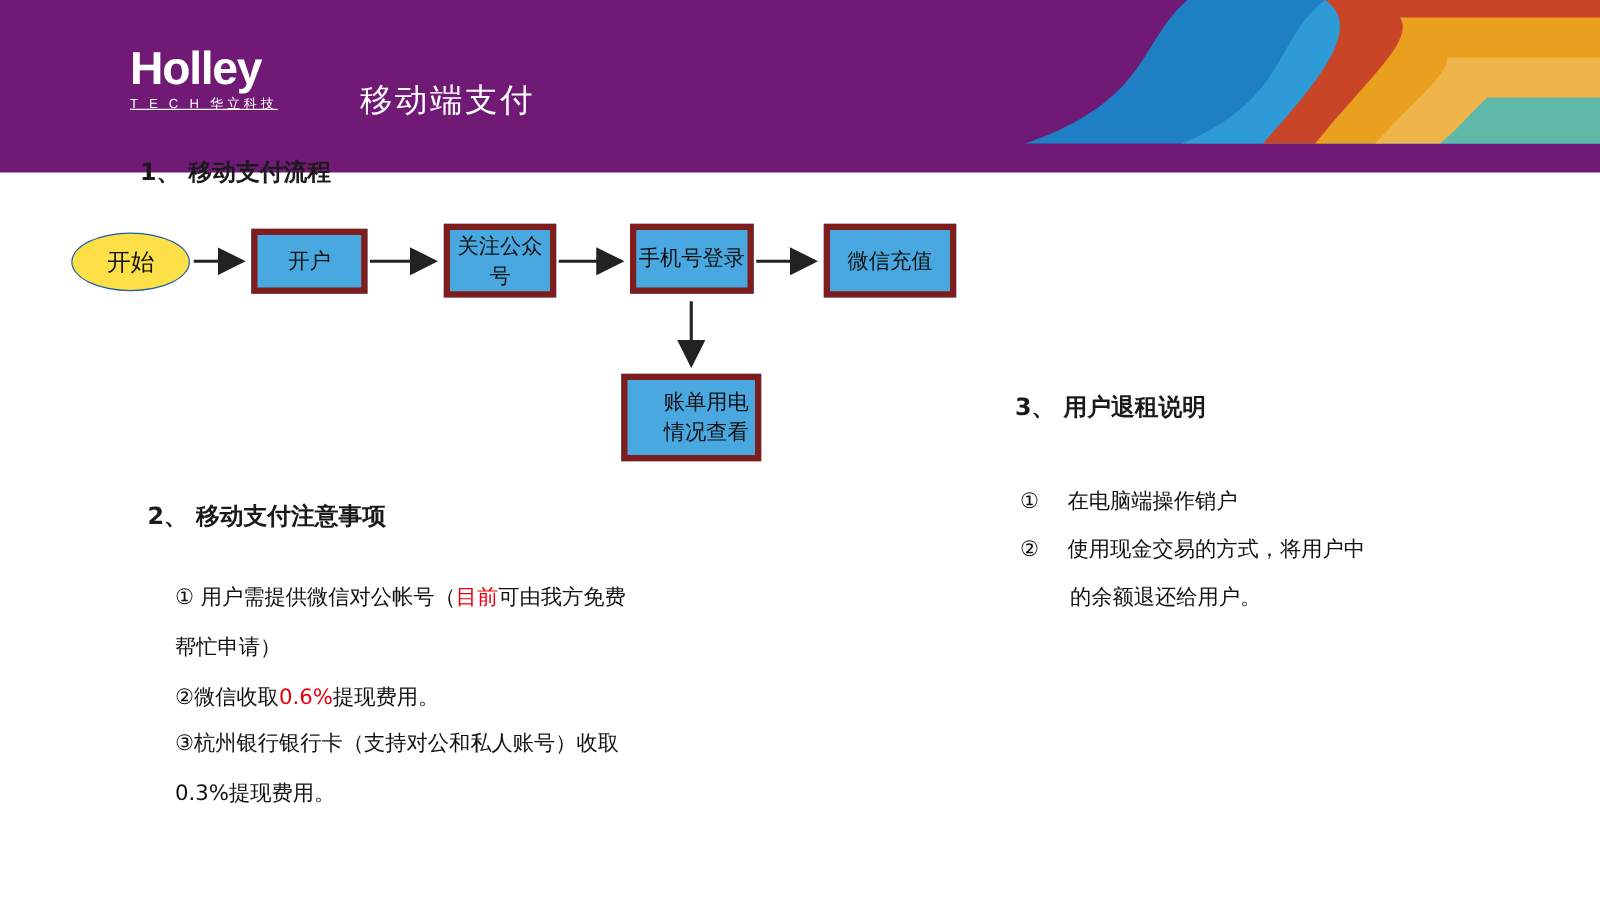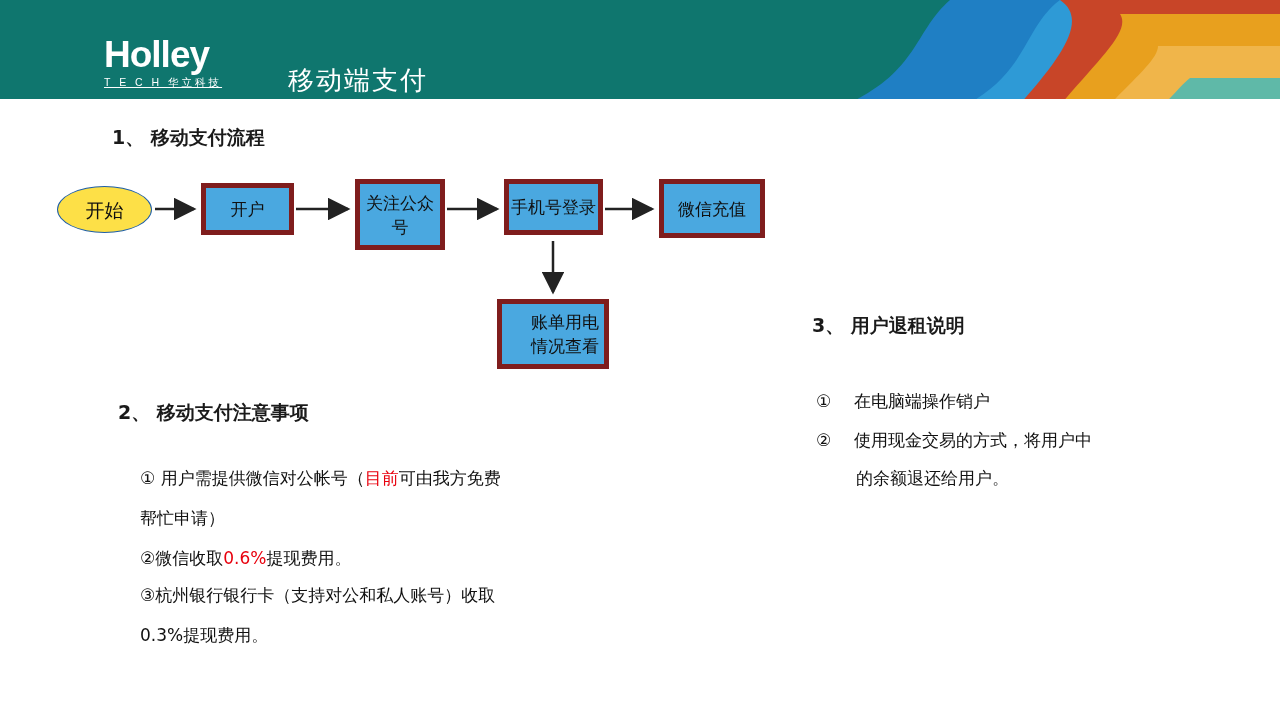--- a/index.html
+++ b/index.html
@@ -13,22 +13,22 @@
     background: #ffffff;
     font-family: "Liberation Sans", sans-serif;
     position: relative;
   }
 
   
   .header {
     position: absolute;
     left: 0; top: 0;
     width: 1280px;
-    height: 99px;
-    background: #0f766e;
+    height: 138px;
+    background: #701a75;
     overflow: hidden;
   }
   .header-deco {
     position: absolute;
     right: 0; top: 0;
     width: 520px;
     height: 115px;
   }
   .logo-wrap {
     position: absolute;
@@ -100,21 +100,21 @@
     line-height: 24px;
   }
   .node.start {
     border-radius: 50%;
     background: #fde047;
     border: 1px solid #1f5fa8;
     font-size: 19px;
   }
   #node-start  { left: 57px;  top: 186px; width: 95px;  height: 47px; }
   #node-open   { left: 201px; top: 183px; width: 93px;  height: 52px; }
-  #node-follow { left: 355px; top: 179px; width: 90px;  height: 71px; }
+  #node-follow { left: 355px; top: 179px; width: 90px;  height: 59px; }
   #node-login  { left: 504px; top: 179px; width: 99px;  height: 56px; }
   #node-wechat { left: 659px; top: 179px; width: 106px;  height: 59px; }
   #node-bill   { left: 497px; top: 299px; width: 112px; height: 70px; padding-left: 24px; }
 
   
   .para {
     position: absolute;
     font-family: "DejaVu Sans", sans-serif;
     font-size: 17px;
     color: #111111;

